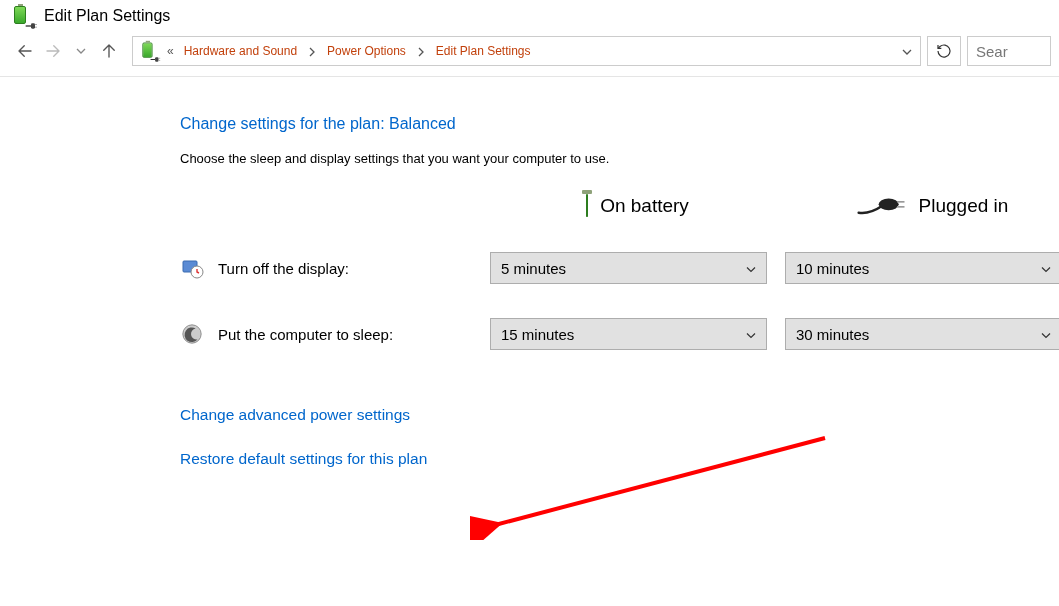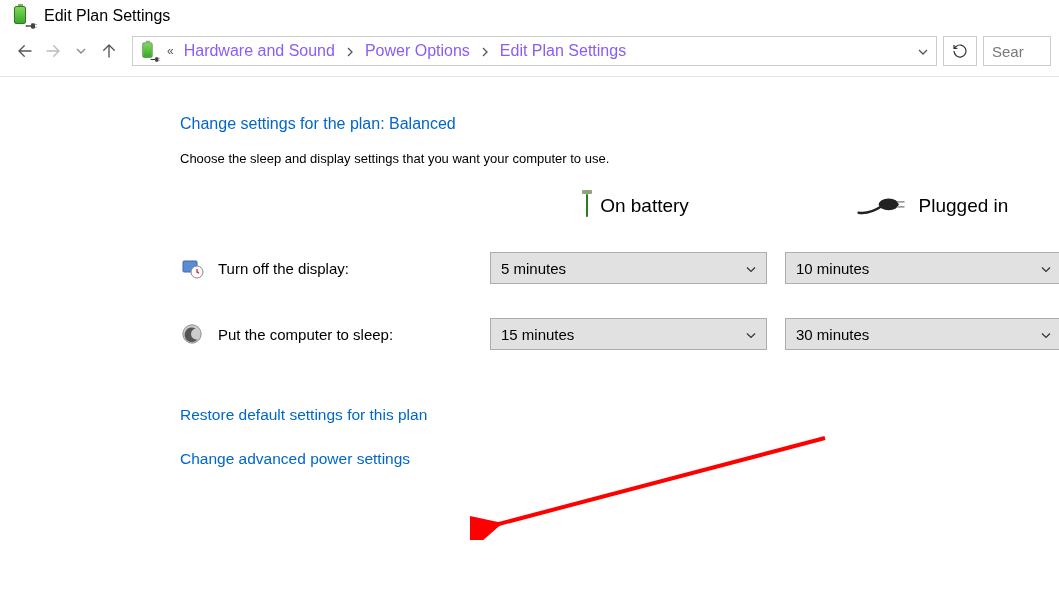--- a/index.html
+++ b/index.html
@@ -47,36 +47,36 @@
     border: 1px solid #ccc;
     height: 30px;
     padding: 0 4px 0 6px;
     gap: 2px;
     margin-left: 6px;
   }
   .addr-icon { width: 22px; display:flex; align-items:center; justify-content:center;}
   .addr-chevrons { color:#555; font-size:12px; padding:0 4px; letter-spacing:-2px;}
   .addr-seg {
     padding: 3px 6px;
-    font-size: 16px;
-    color: #8b5cf6;
+    font-size: 12px;
+    color: #c2410c;
     white-space: nowrap;
   }
   .addr-sep { color:#555; width:14px; text-align:center;}
   .addr-spacer { flex:1; }
   .addr-dd { width:18px; text-align:center; color:#555;}
 
   .refresh-btn {
     width: 34px; height: 30px;
     border: 1px solid #ccc;
     display:flex; align-items:center; justify-content:center;
     color:#333;
   }
   .searchbox {
-    width: 68px;
+    width: 84px;
     height: 30px;
     border: 1px solid #ccc;
     padding: 0 8px;
     display:flex; align-items:center;
     color:#777;
     font-size: 15px;
     overflow:hidden;
   }
 
   
@@ -336,22 +336,22 @@
     <div></div>
     <div class="dropdown">
       <span>30 minutes</span>
       <span class="dd-arrow"><svg width="10" height="8" viewBox="0 0 10 8">
             <path d="M1 2l4 4 4-4" stroke="#333" stroke-width="1.2" fill="none"></path>
           </svg></span>
     </div>
   </div>
 
   <div class="links">
+    <span class="link">Change advanced power settings</span>
     <span class="link">Restore default settings for this plan</span>
-    <span class="link">Change advanced power settings</span>
   </div>
 </div>
 
 <svg class="red-arrow" width="380" height="110">
   <defs>
     <marker id="ah" markerWidth="14" markerHeight="12" refX="2" refY="6" orient="auto">
       <path d="M12 0 L0 6 L12 12 z" fill="#ff0000"></path>
     </marker>
   </defs>
   <line x1="355" y1="8" x2="25" y2="95" stroke="#ff0000" stroke-width="4" marker-end="url(#ah)"></line>

